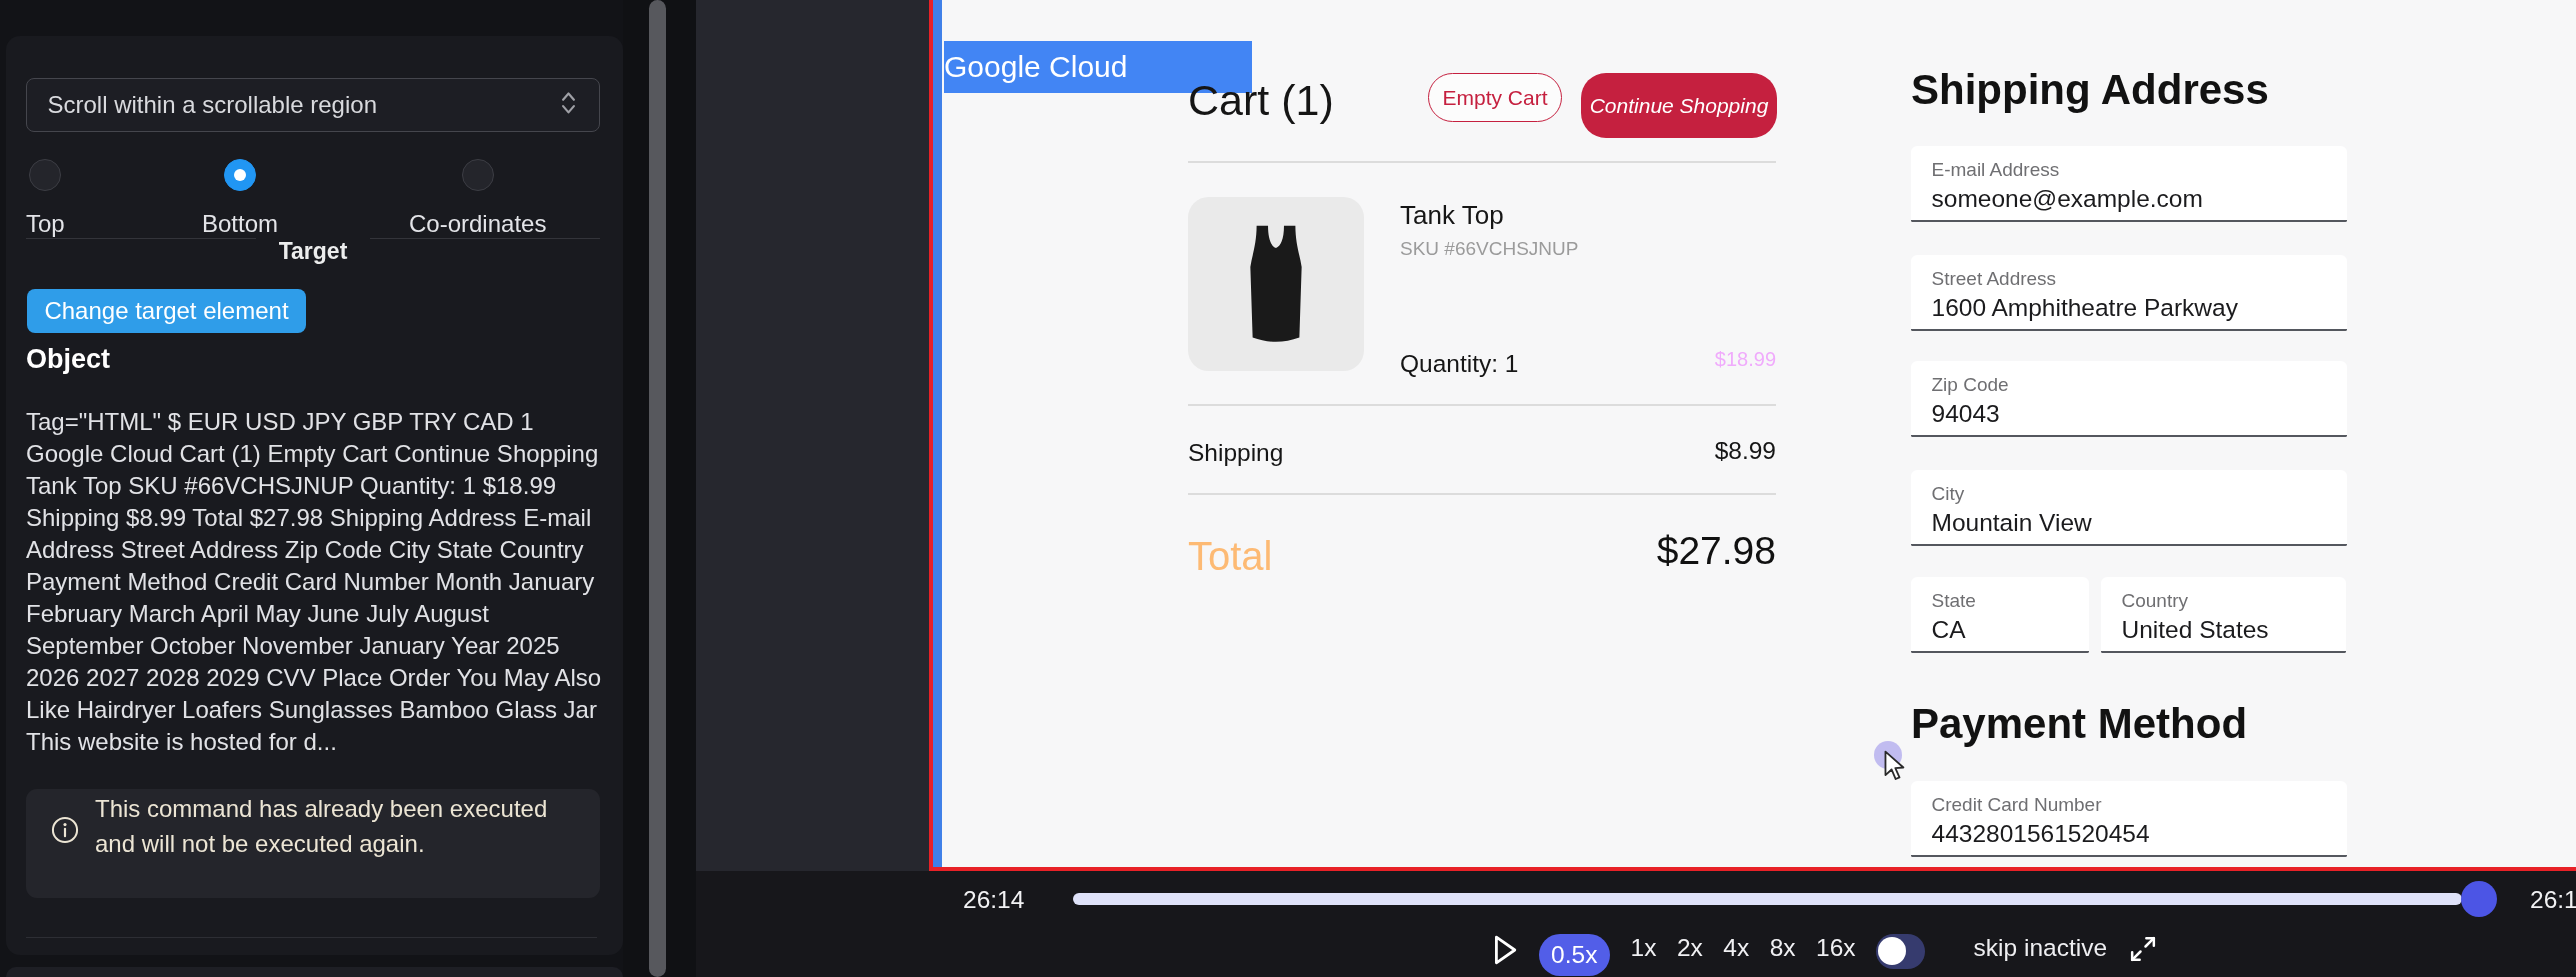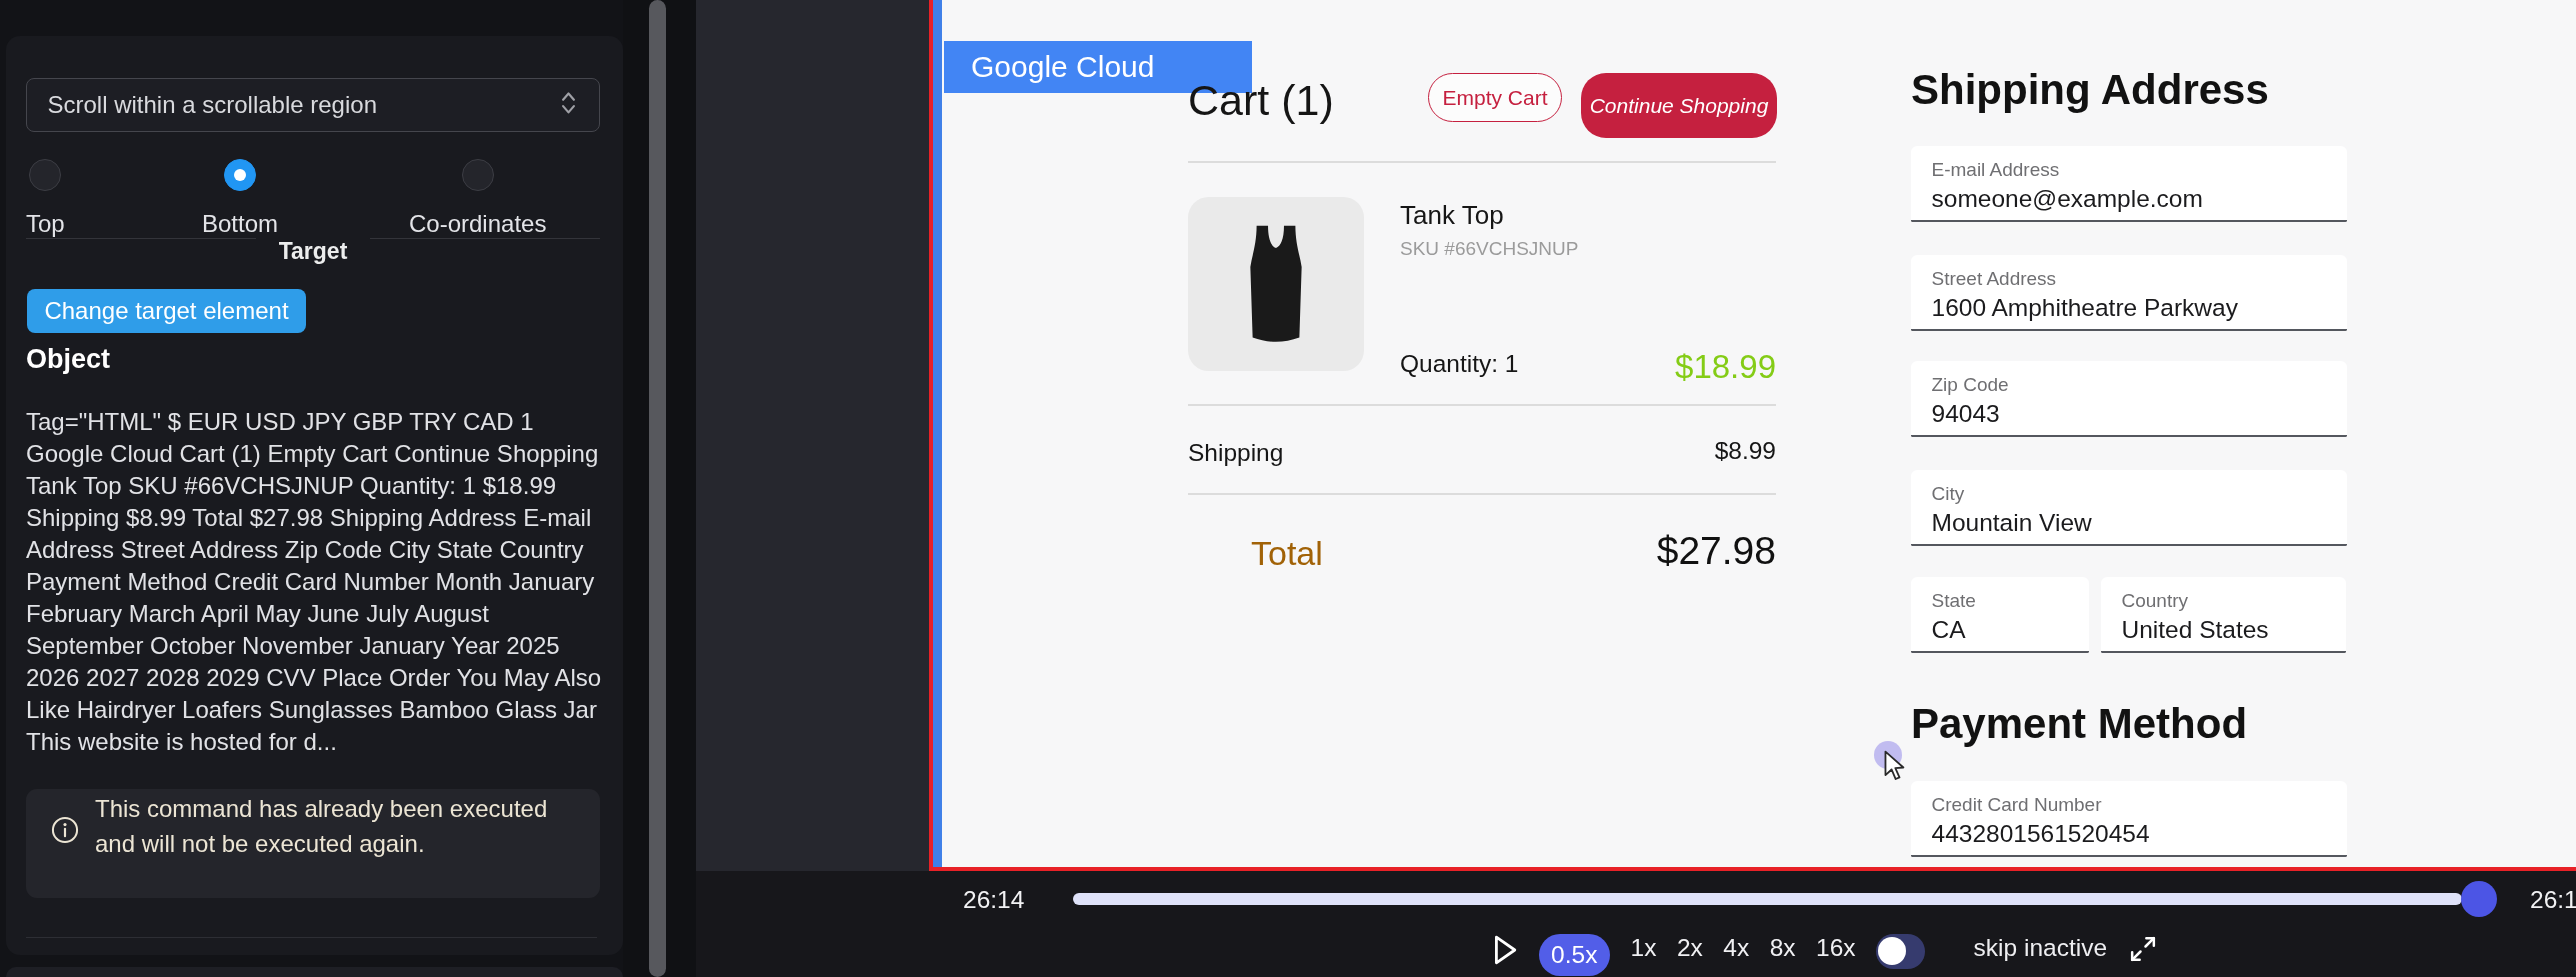--- a/index.html
+++ b/index.html
@@ -40,38 +40,38 @@
   .thumb { left:649px; top:0; width:17.4px; height:977px; background:#57585d; border-radius:8.7px; }
 
   
   .stage { left:696px; top:0; width:1880px; height:871px; background:#26272e; }
   .page-bg { left:942px; top:0; width:1634px; height:867px; background:#f7f7f8; }
   .hl-red-v { left:929px; top:0; width:4px; height:871px; background:#e82127; }
   .hl-blue-v { left:933px; top:0; width:8.7px; height:867px; background:#4080e8; }
   .hl-red-h { left:929px; top:867px; width:1647px; height:4px; background:#e82127; }
 
   .badge { left:944px; top:41px; width:308px; height:52px; background:#4285f4; color:#fff;
-           font-size:30px; display:flex; align-items:center; padding-left:27px; }
+           font-size:30px; display:flex; align-items:center; }
   .cart-title { left:1188px; top:76px; font-size:43px; font-weight:500; color:#151515; }
   .btn-outline { left:1428px; top:73px; width:134px; height:49px; border:1.6px solid #c5203f;
                  border-radius:25px; background:#fcfcfc; color:#c5203f; font-size:21px; font-weight:400;
                  display:flex; align-items:center; justify-content:center; cursor:pointer; }
   .btn-fill { left:1581px; top:73px; width:196px; height:65px; border:none; border-radius:25px;
               background:#c5203f; color:#fff; font-size:21px; font-weight:500;
               display:flex; align-items:center; justify-content:center; cursor:pointer;font-style:italic; }
   .pg-hr { left:1188px; width:588px; height:1.6px; background:#dcdcdc; }
   .prod-img { left:1188px; top:197px; width:176px; height:174px; background:#eaeaea; border-radius:20.5px;
               display:flex; align-items:center; justify-content:center; }
   .prod-name { left:1400px; top:200px; font-size:26px; color:#161616; }
   .prod-sku { left:1400px; top:238px; font-size:19px; color:#9b9b9b; }
   .qty { left:1400px; top:350px; font-size:24.5px; color:#161616; }
-  .price { right:800px; top:348px; font-size:33px; color:#84cc16;margin-left:13px; }
+  .price { right:800px; top:348px; font-size:20px; color:#f0abfc;margin-left:13px; }
   .ship-lbl { left:1188px; top:439px; font-size:24.5px; color:#161616; }
   .ship-val { right:800px; top:437px; font-size:24.5px; color:#161616; }
-  .total-lbl { left:1251px; top:534px; font-size:34px; font-weight:500; color:#a16207; }
+  .total-lbl { left:1188px; top:534px; font-size:40px; font-weight:500; color:#fdba74; }
   .total-val { right:800px; top:529px; font-size:39px; font-weight:500; color:#111; }
 
   .col-h { left:1911px; color:#121212; font-size:42px; font-weight:600; }
   .fcard { background:#fff; border-radius:6.3px 6.3px 1.6px 1.6px; border-bottom:2.4px solid #54575e;
            width:436px; height:76px; cursor:text; }
   .fcard .flabel { display:block; margin:13.4px 0 4px 20.5px; font-size:19px; color:#6f6f72; }
   .fcard .fvalue { display:block; margin-left:20.5px; font-size:24.5px; color:#1b1b1d; }
 
   .halo { left:1874px; top:741px; width:28px; height:28px; border-radius:50%; background:#b7b1ef; opacity:.85; }
 

